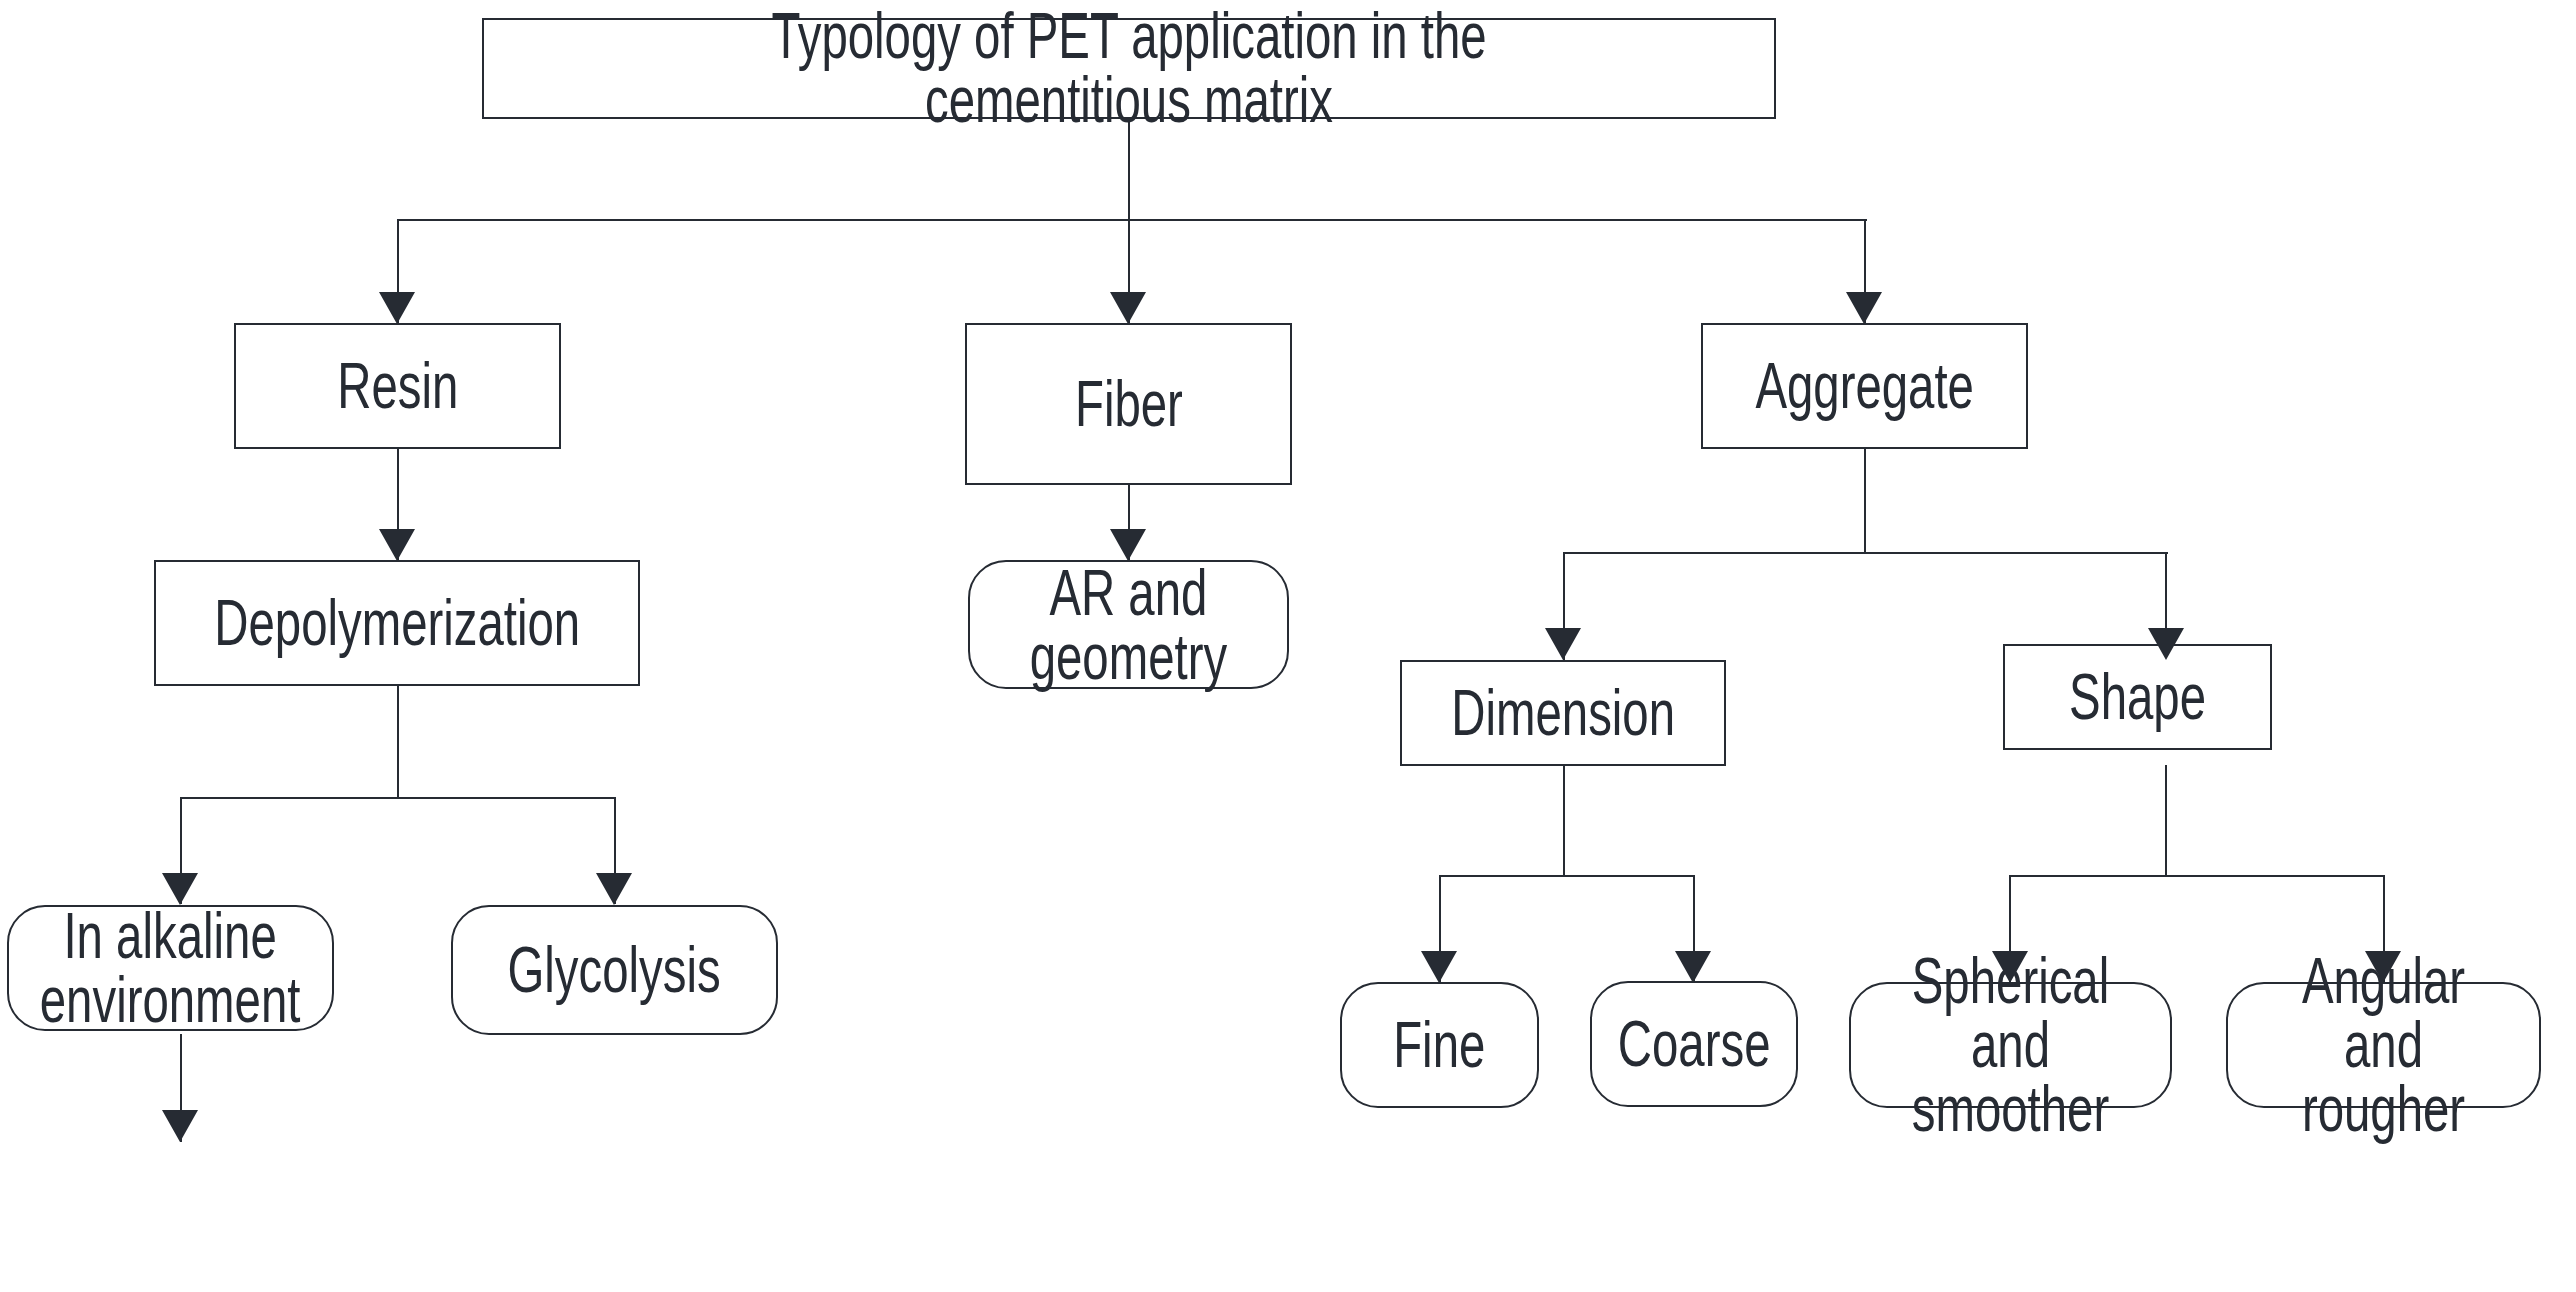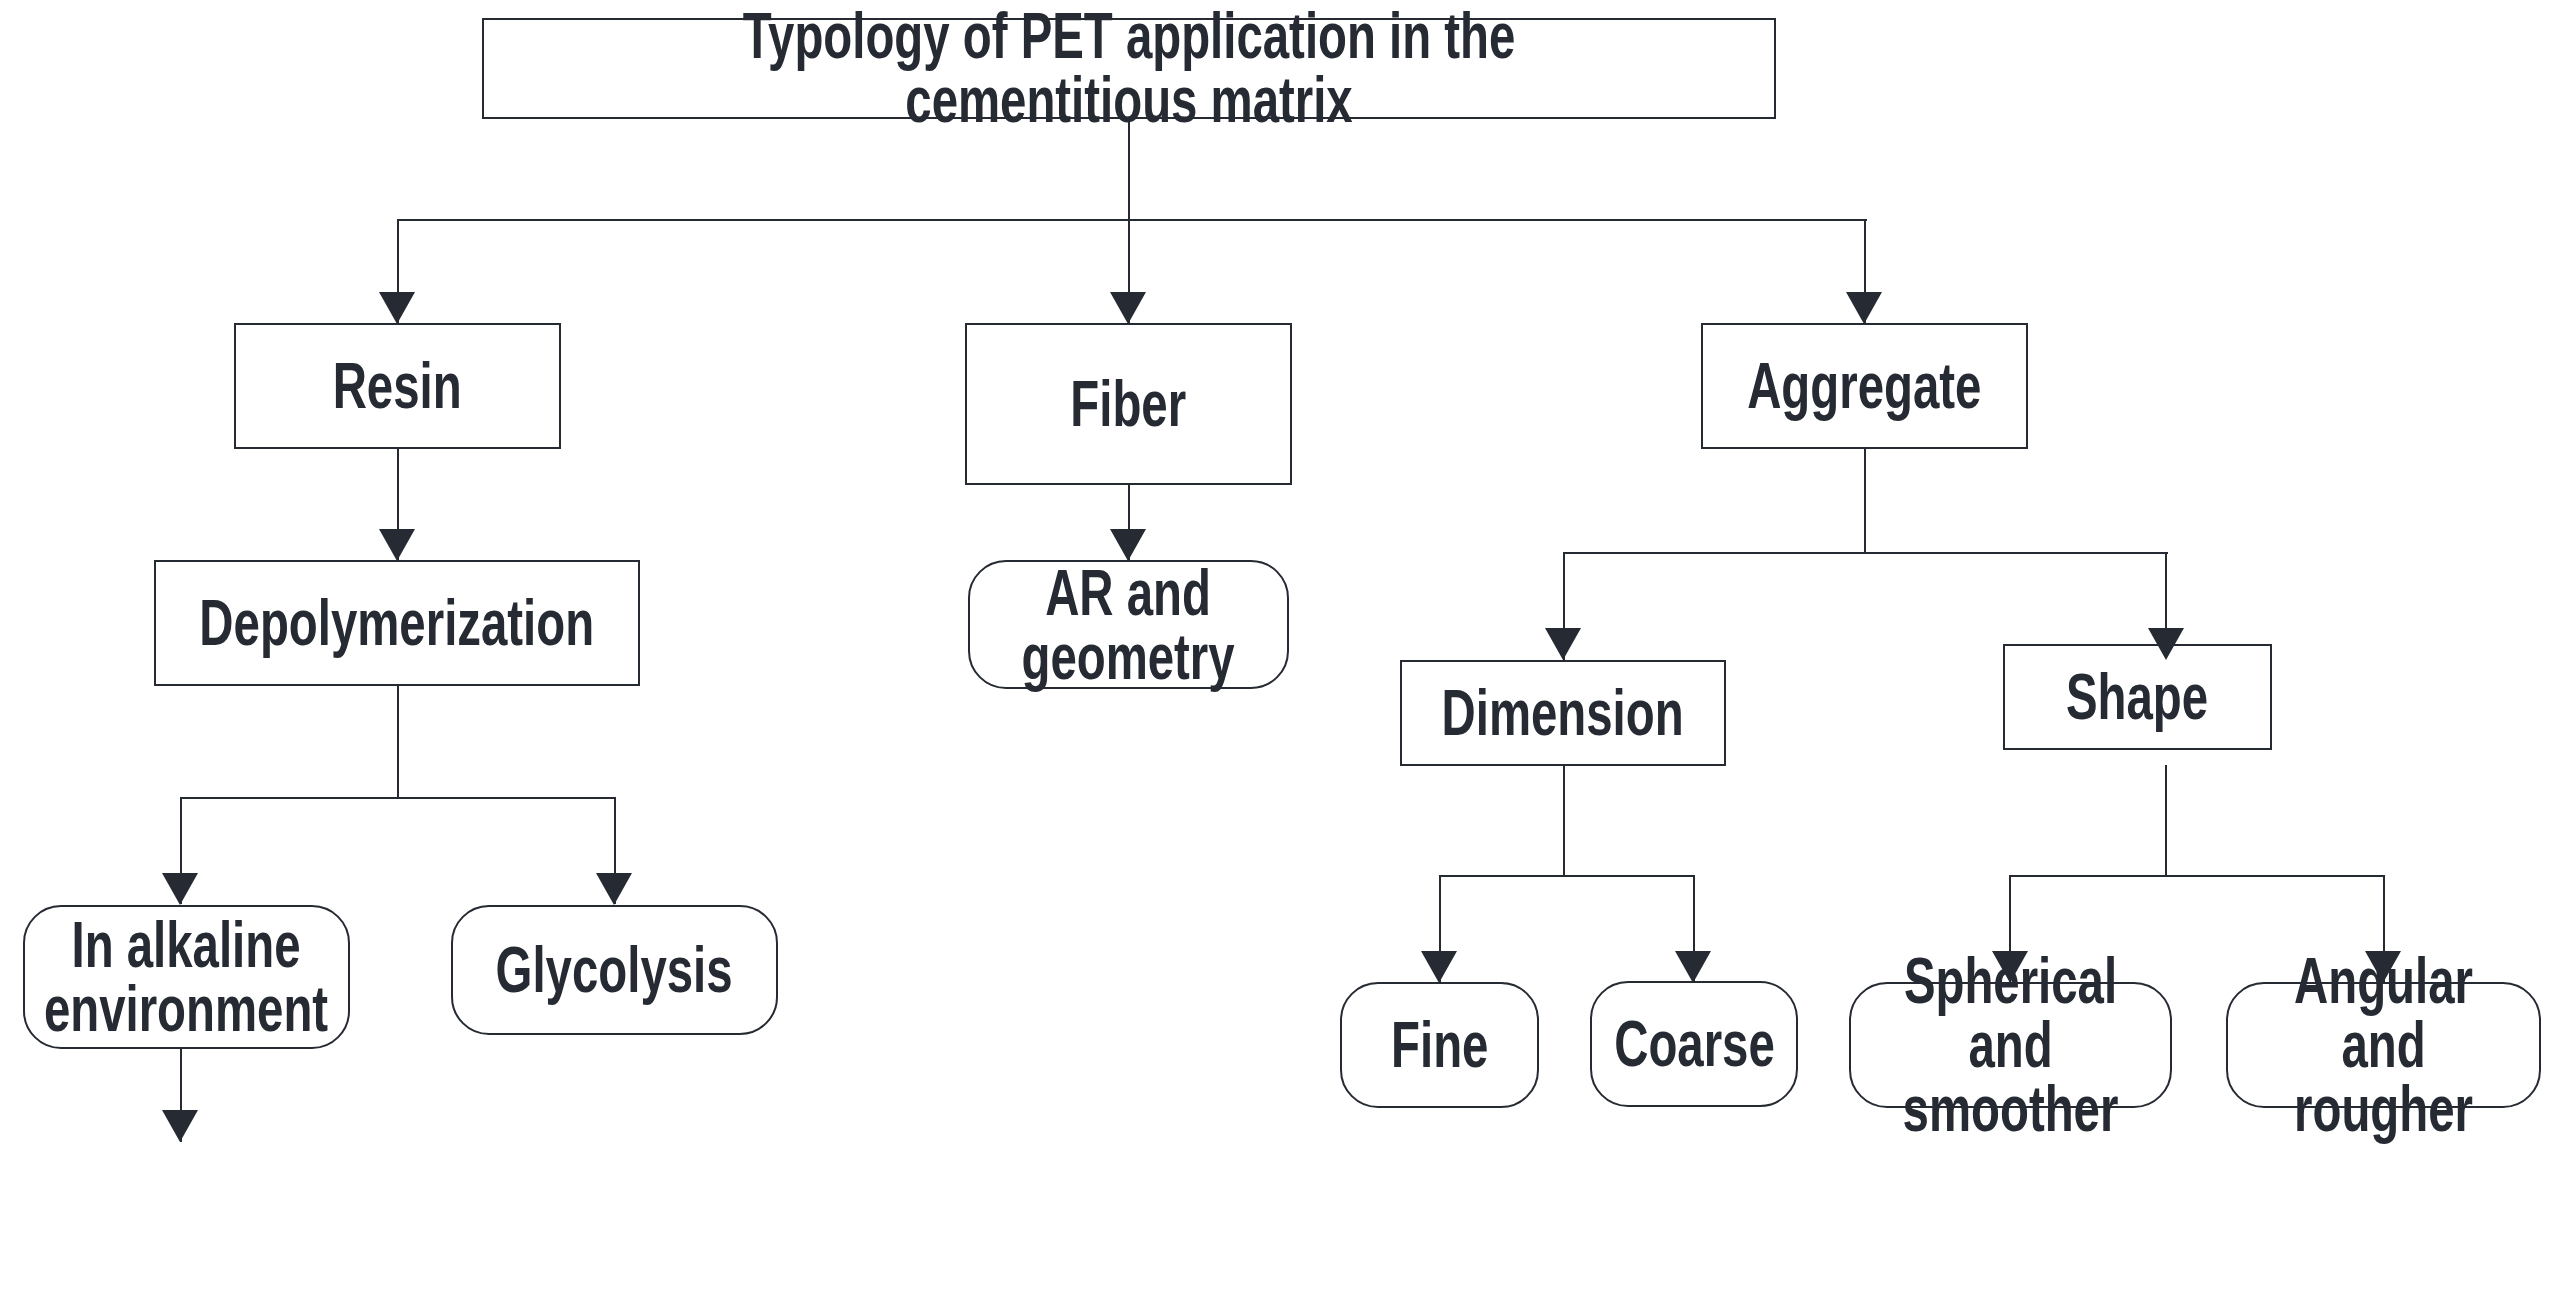--- a/index.html
+++ b/index.html
@@ -6,21 +6,20 @@
     --ink:#262b33;
     --bg:#ffffff;
   }
   html,body{margin:0;padding:0;background:var(--bg);}
   #canvas{
     position:relative;
     width:2576px;height:1292px;
     background:var(--bg);
     font-family:"Liberation Sans", sans-serif;
     overflow:hidden;
-    font-weight:bold;
   }
   .node{
     position:absolute;
     box-sizing:border-box;
     background:var(--bg);
     border:2.4px solid var(--ink);
     display:flex;align-items:center;justify-content:center;
     z-index:2;
   }
   .node.rounded{border-radius:38px;}
@@ -76,21 +75,21 @@
   </div>
 
   <div class="node rect" style="left:1400px;top:660px;width:326px;height:106px">
     <span class="label">Dimension</span>
   </div>
 
   <div class="node rect" style="left:2003px;top:644px;width:269px;height:106px">
     <span class="label">Shape</span>
   </div>
 
-  <div class="node rounded" style="left:23px;top:905px;width:327px;height:144px">
+  <div class="node rounded" style="left:7px;top:905px;width:327px;height:126px">
     <span class="label">In alkaline
 environment</span>
   </div>
 
   <div class="node rounded" style="left:451px;top:905px;width:327px;height:130px">
     <span class="label">Glycolysis</span>
   </div>
 
 
   <div class="node rounded" style="left:1340px;top:982px;width:199px;height:126px">

